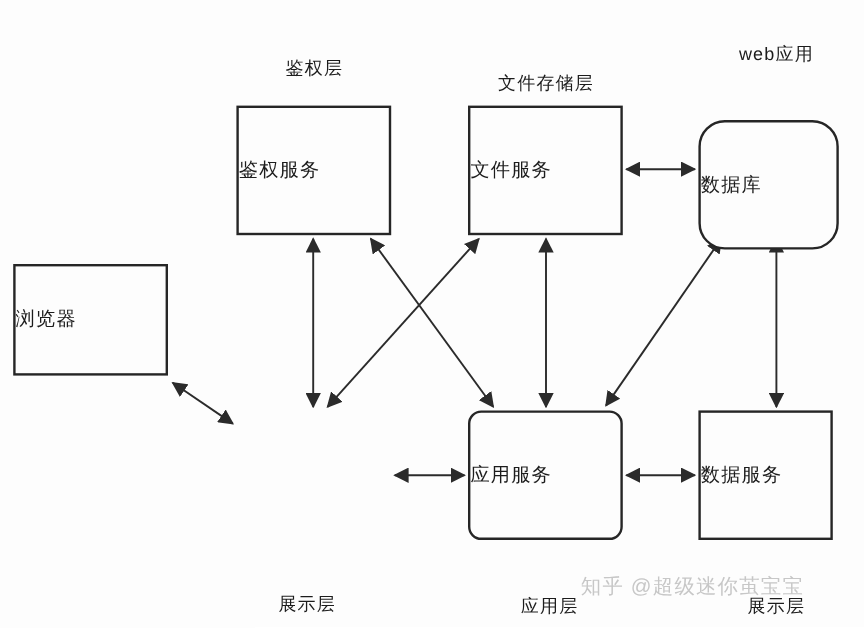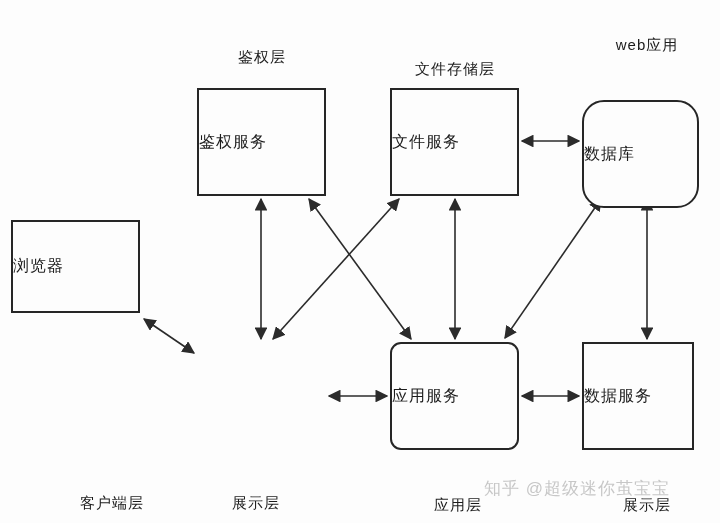--- a/index.html
+++ b/index.html
@@ -95,21 +95,20 @@
   <div class="node" id="node-browser">
     <span>浏览器</span>
   </div>
   <div class="node" id="node-appsvc">
     <span>应用服务</span>
   </div>
   <div class="node" id="node-datasvc">
     <span>数据服务</span>
   </div>
 
-  <div class="layer-label" id="label-client-layer">客户端层</div>
   <div class="layer-label" id="label-present-layer-1">展示层</div>
   <div class="layer-label" id="label-app-layer">应用层</div>
   <div class="layer-label" id="label-present-layer-2">展示层</div>
 
   <div class="watermark">知乎 @超级迷你茧宝宝</div>
 
   <svg id="arrows" xmlns="http://www.w3.org/2000/svg">
     <defs>
       <marker id="ah" viewBox="0 0 10 10" refX="9" refY="5" markerWidth="8" markerHeight="8" orient="auto-start-reverse">
         <path d="M0,0 L10,5 L0,10 z" fill="#2b2b2b"></path>

